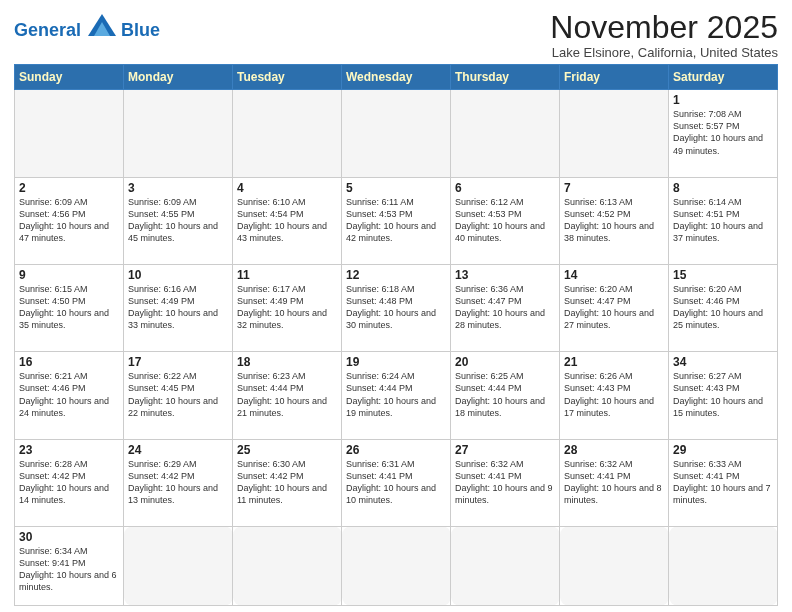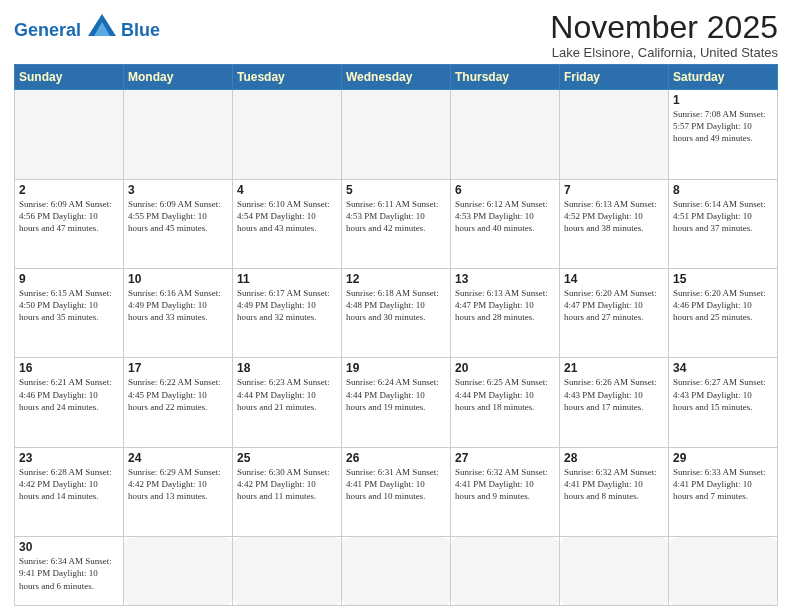--- a/index.html
+++ b/index.html
@@ -88,21 +88,20 @@
       font-size: 12px;
       font-weight: bold;
       color: #222;
       display: block;
       margin-bottom: 1px;
     }
     .day-info {
       font-size: 9px;
       color: #333;
       line-height: 1.35;
-      font-family: Liberation Serif, serif;
     }
     .last-row td {
       height: 60px;
       border-radius: 9px;
     }
   </style>
 </head>
 <body>
 
 <div class="page">
@@ -214,21 +213,21 @@
 Daylight: 10 hours and 32 minutes.</div>
           </td>
           <td>
             <span class="day-num">12</span>
             <div class="day-info">Sunrise: 6:18 AM
 Sunset: 4:48 PM
 Daylight: 10 hours and 30 minutes.</div>
           </td>
           <td>
             <span class="day-num">13</span>
-            <div class="day-info">Sunrise: 6:13 AM
+            <div class="day-info">Sunrise: 6:36 AM
 Sunset: 4:47 PM
 Daylight: 10 hours and 28 minutes.</div>
           </td>
           <td>
             <span class="day-num">14</span>
             <div class="day-info">Sunrise: 6:20 AM
 Sunset: 4:47 PM
 Daylight: 10 hours and 27 minutes.</div>
           </td>
           <td>

